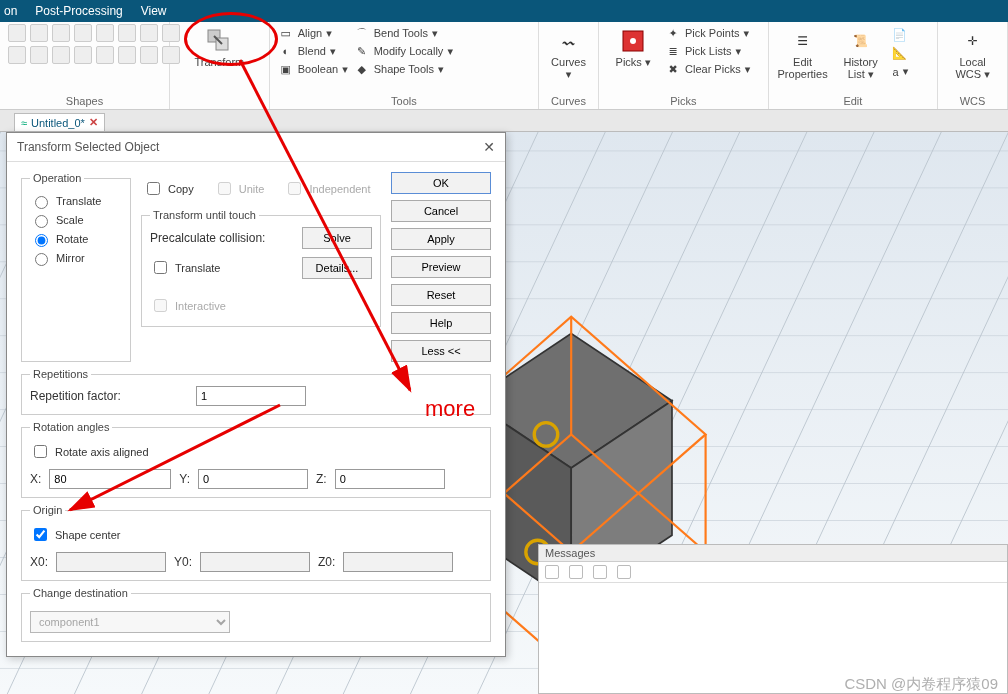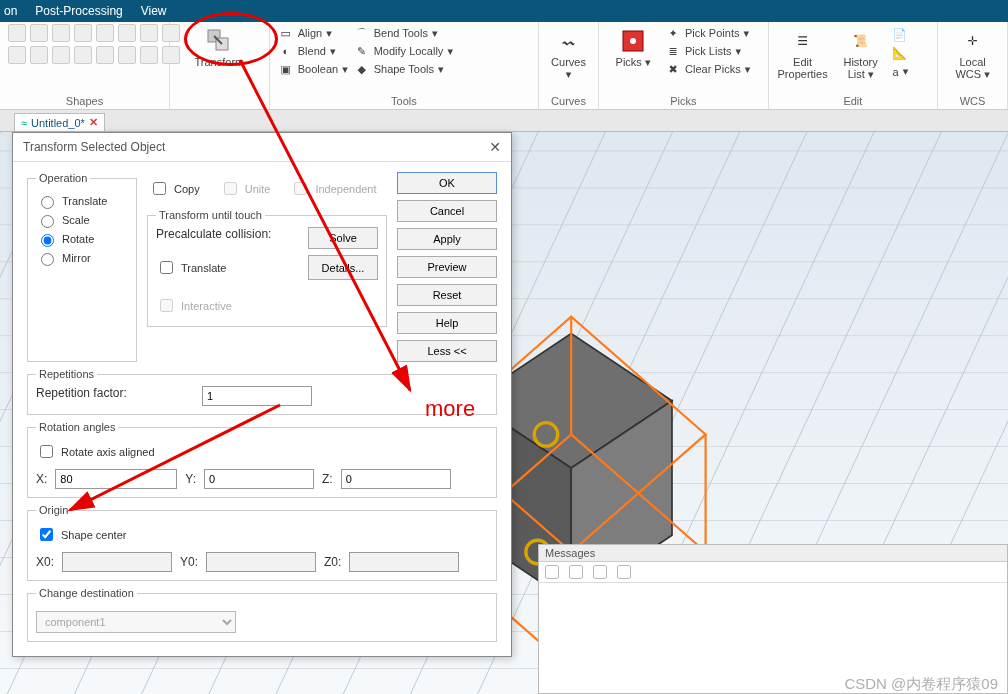--- a/index.html
+++ b/index.html
@@ -27,34 +27,34 @@
   .tab .cx{color:#c44;font-weight:bold;cursor:pointer;}
   
   .workspace{position:absolute;left:0;top:132px;right:0;bottom:0;display:flex;}
   .viewport{flex:1;position:relative;background:linear-gradient(#dfe7ef,#f6f9fb);overflow:hidden;}
   .grid{position:absolute;inset:0;}
   .msgpanel{position:absolute;right:0;bottom:0;width:470px;height:150px;background:#fff;border:1px solid #bbb;}
   .msgpanel .hdr{background:#eee;font-size:11px;padding:2px 6px;border-bottom:1px solid #ccc;color:#555;}
   .msgpanel .tb{display:flex;gap:10px;padding:3px 6px;border-bottom:1px solid #ddd;}
   .msgpanel .tb span{width:14px;height:14px;border:1px solid #bbb;border-radius:2px;display:inline-block;}
   
-  .dialog{position:absolute;left:12px;top:132px;width:500px;background:#fff;border:1px solid #888;box-shadow:2px 2px 8px rgba(0,0,0,.2);}
+  .dialog{position:absolute;left:6px;top:132px;width:500px;background:#fff;border:1px solid #888;box-shadow:2px 2px 8px rgba(0,0,0,.2);}
   .dialog .titlebar{display:flex;justify-content:space-between;align-items:center;padding:6px 10px;border-bottom:1px solid #ddd;color:#555;}
   .dialog .titlebar .x{cursor:pointer;font-size:14px;}
   .dialog .content{padding:10px 14px 14px 14px;display:grid;grid-template-columns:110px 1fr 100px;gap:6px 10px;}
   fieldset{border:1px solid #ccc;padding:6px 8px 8px 8px;margin:0;}
   legend{font-size:11px;color:#444;padding:0 3px;}
   .radio,.chk{display:flex;align-items:center;gap:5px;font-size:11px;color:#333;margin:3px 0;}
   .chk.disabled,.radio.disabled{color:#aaa;}
   .btncol{display:flex;flex-direction:column;gap:6px;}
   .winbtn{background:#f2f2f2;border:1px solid #aaa;font-size:11px;padding:4px 0;text-align:center;cursor:pointer;}
   .winbtn.primary{border:1px solid #5a8dd6;}
   input[type=text]{border:1px solid #999;font-size:11px;padding:2px 4px;height:20px;}
   select{border:1px solid #999;font-size:11px;padding:2px 4px;height:22px;background:#f4f4f4;}
-  .row{display:flex;gap:6px;}
+  .row{display:flex;align-items:center;gap:6px;}
   .threecol{display:flex;gap:8px;align-items:center;}
   .watermark{position:absolute;right:10px;bottom:0;color:rgba(120,120,120,.6);font-size:15px;pointer-events:none;}
   .red-annot{position:absolute;color:#e60000;font-family:Arial;font-size:22px;font-weight:400;}
   svg.arrow{position:absolute;pointer-events:none;}
 </style>
 </head>
 <body>
 
 <div class="menubar">
   <span>on</span>

